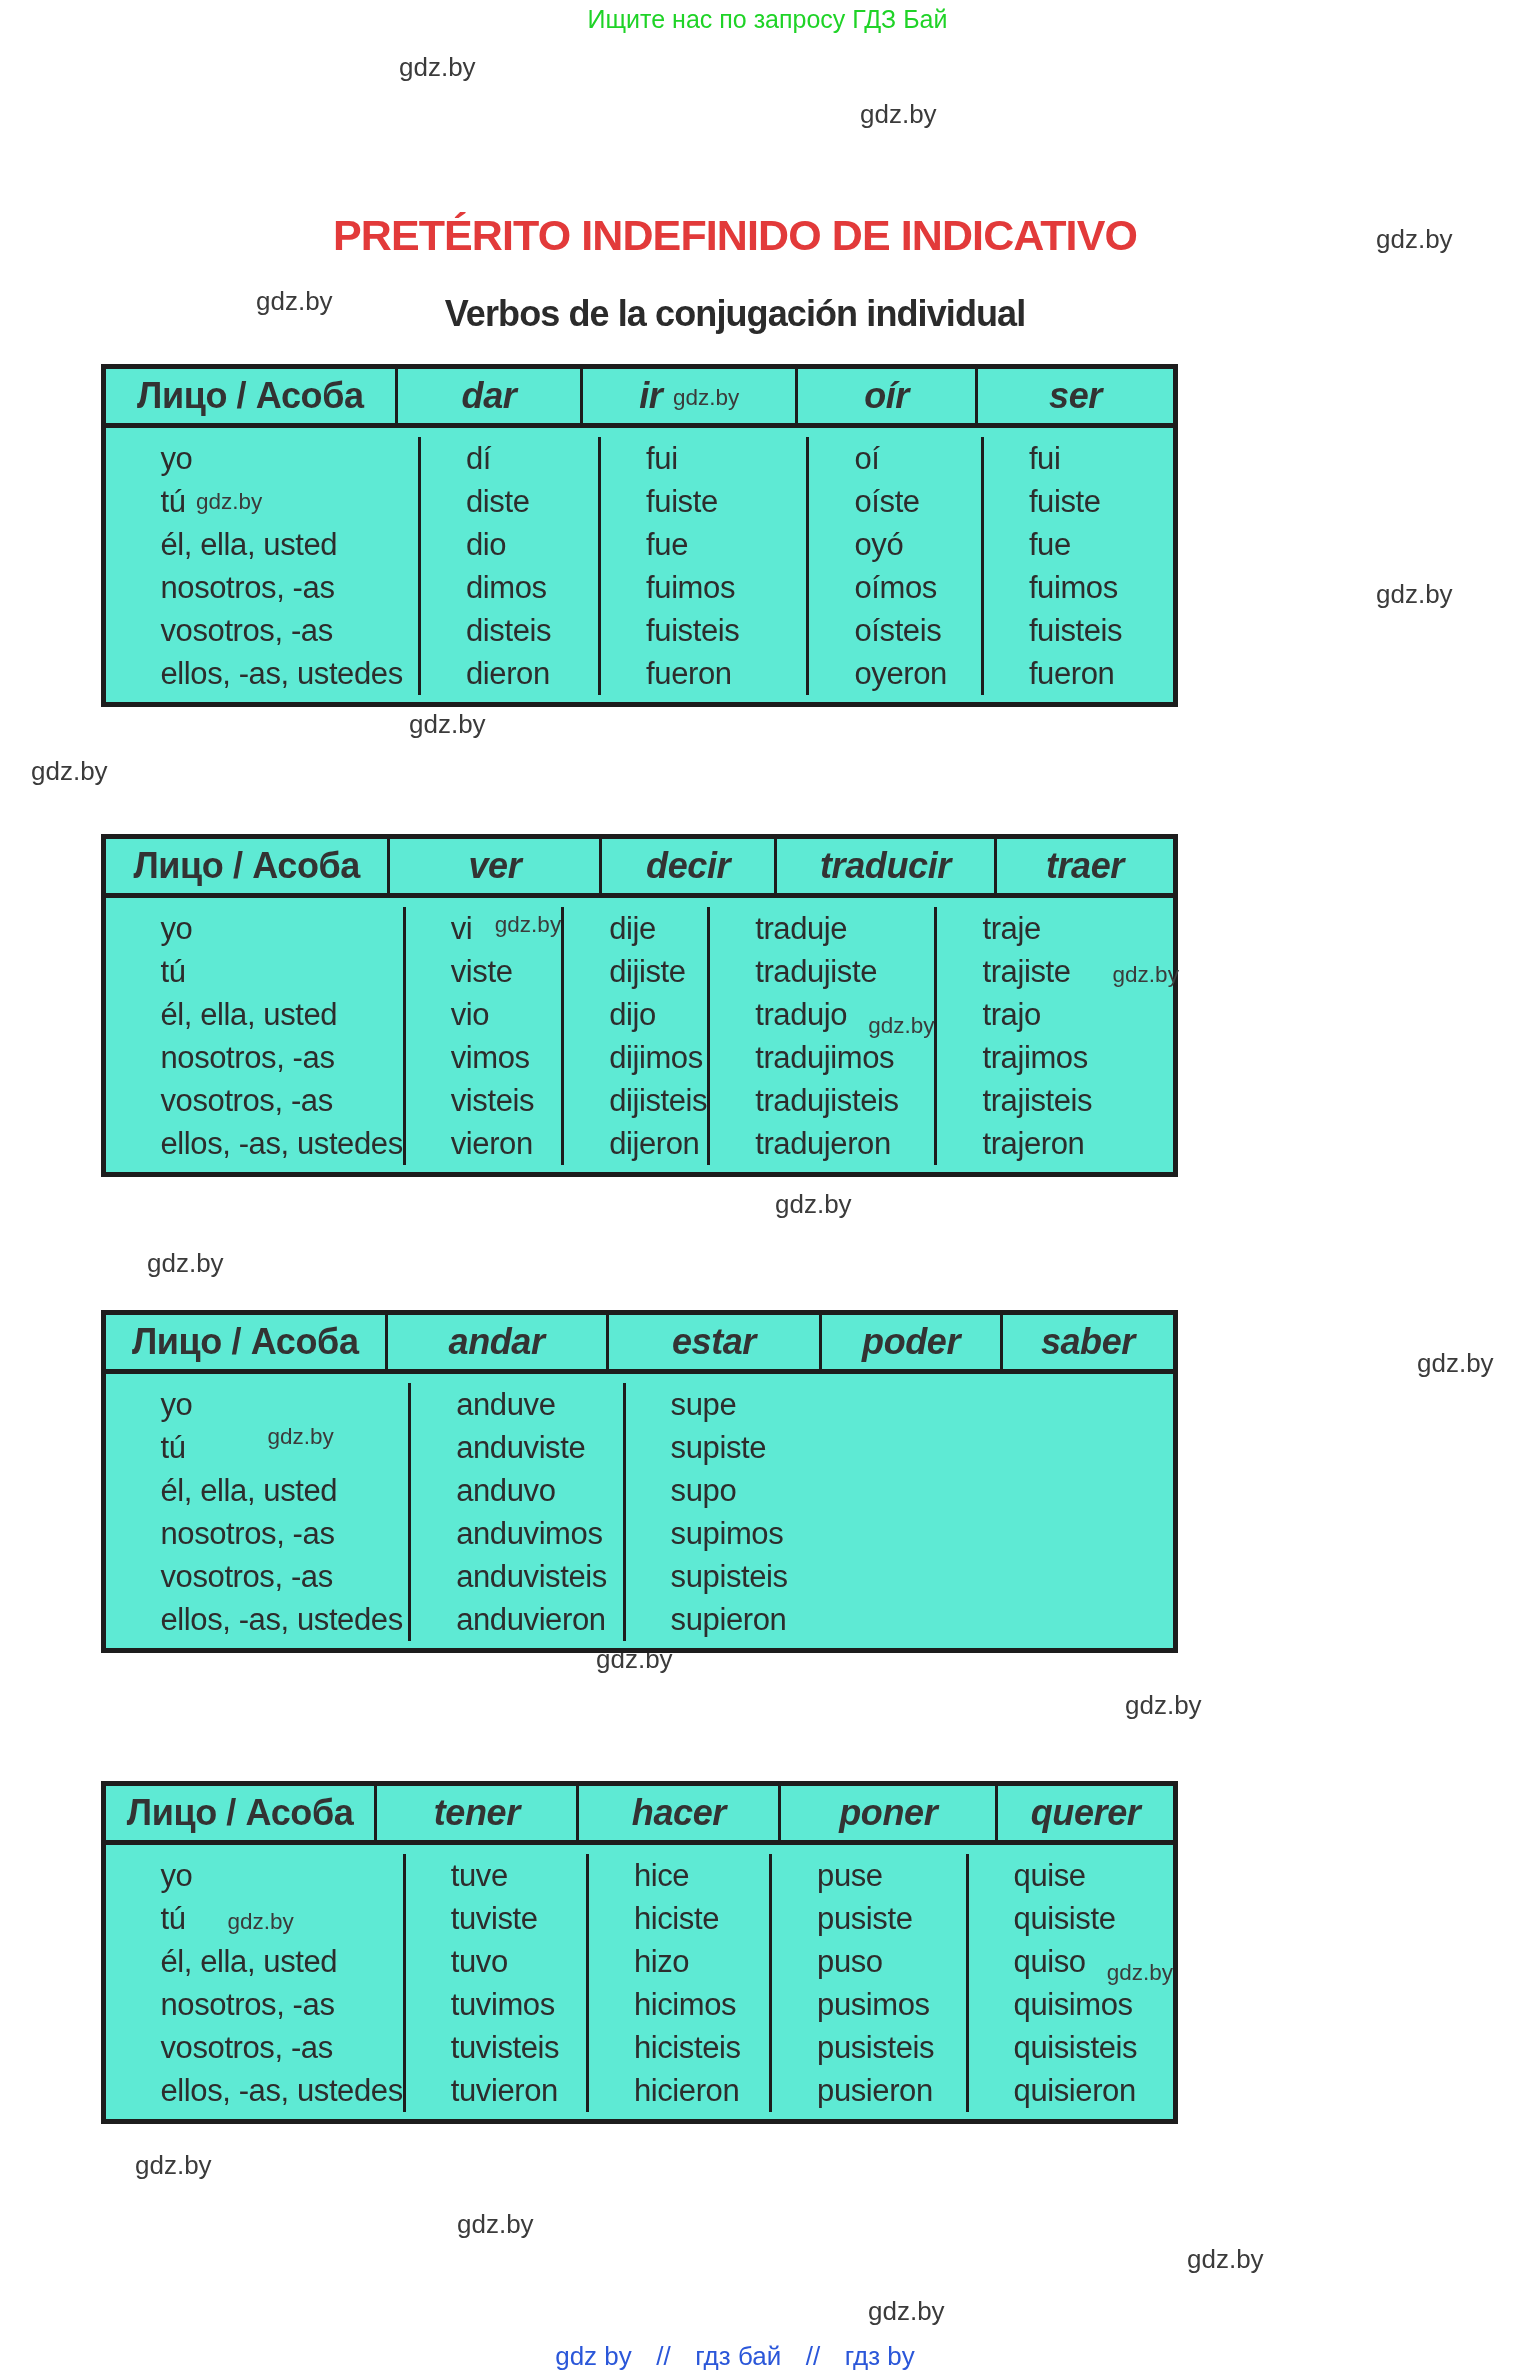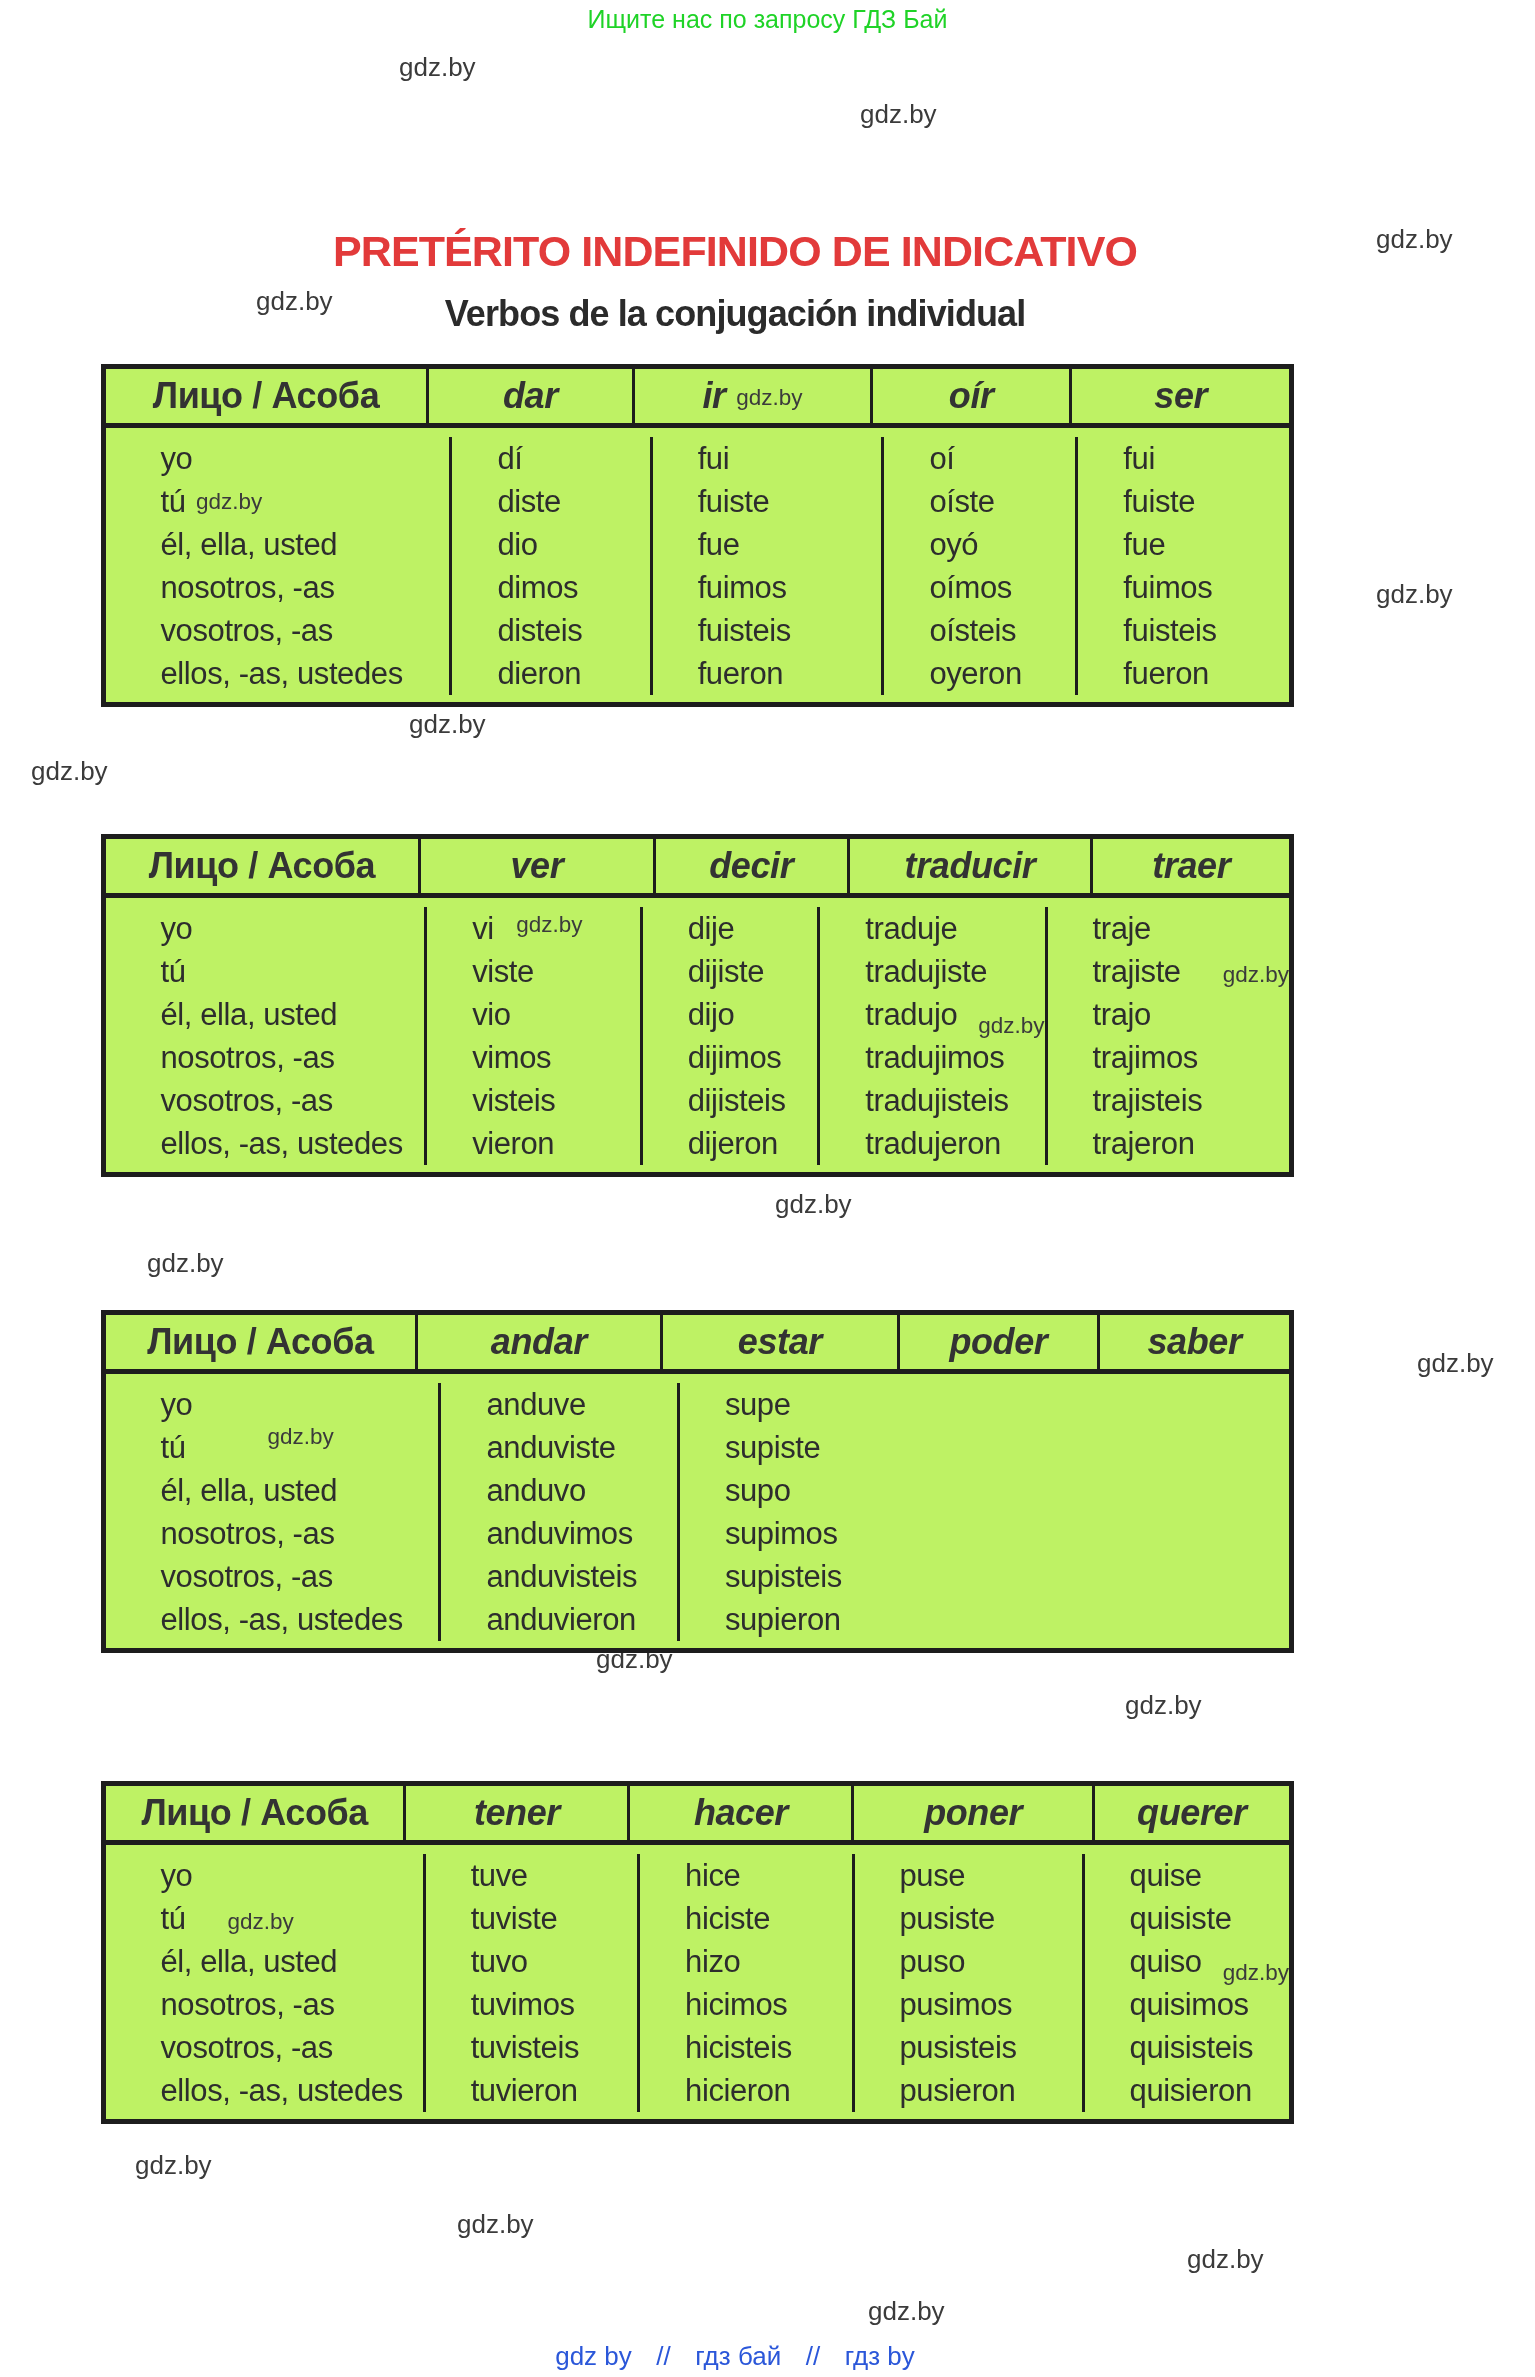--- a/index.html
+++ b/index.html
@@ -19,32 +19,32 @@
   }
   .wm {
     position: absolute;
     font-size: 26px; color: #3b3b3b;
     white-space: nowrap;
   }
   .page-title {
     position: absolute; top: 211px; left: 735px;
     transform: translateX(-50%);
     font-size: 43px; font-weight: bold; letter-spacing: -0.9px;
-    color: #e23a3a; white-space: nowrap; margin-top: 16px;
+    color: #e23a3a; white-space: nowrap;
   }
   .page-subtitle {
     position: absolute; top: 293px; left: 735px;
     transform: translateX(-50%);
     font-size: 36px; font-weight: bold; letter-spacing: -0.9px;
     color: #2b2b2b; white-space: nowrap;
   }
   .conj-table {
-    position: absolute; left: 101px; width: 1193px;
+    position: absolute; left: 101px; width: 1077px;
     border: 5.2px solid #1d1d1d;
-    background: #bef264;
+    background: #5eead4;
   }
   .thead, .tbody { display: grid; }
   .thead { border-bottom: 5.2px solid #1d1d1d; }
   .th {
     line-height: 54px; height: 54px;
     text-align: center;
     font-size: 36px; font-weight: bold;
     color: #333333;
     letter-spacing: -0.4px;
     overflow: visible; white-space: nowrap;

